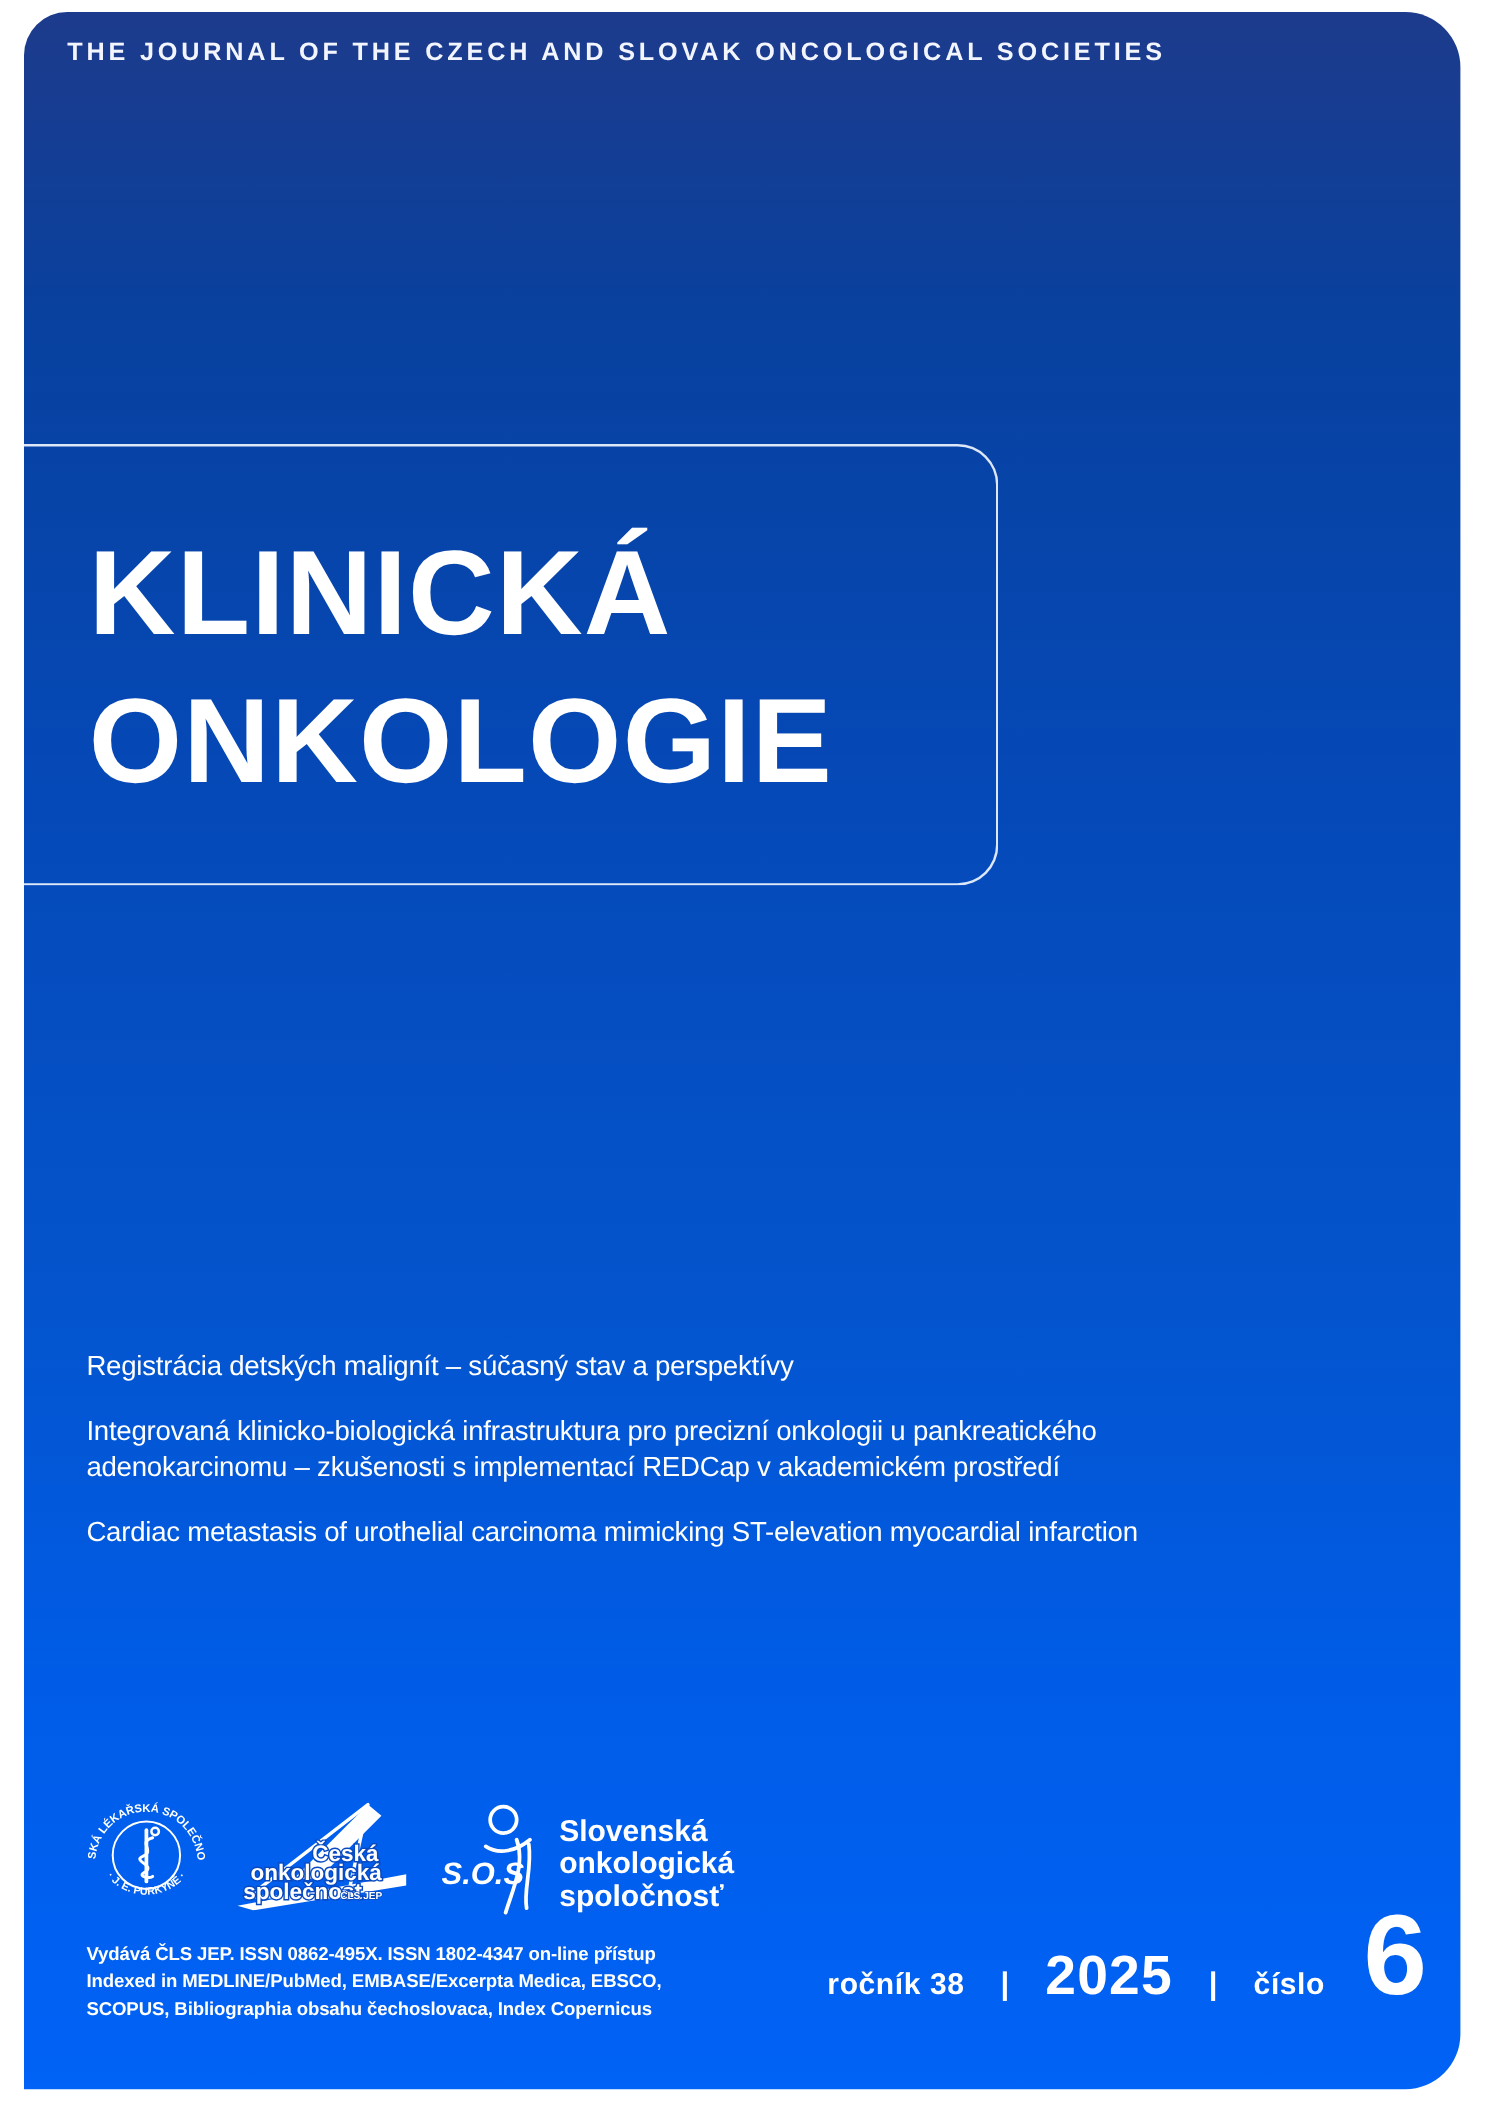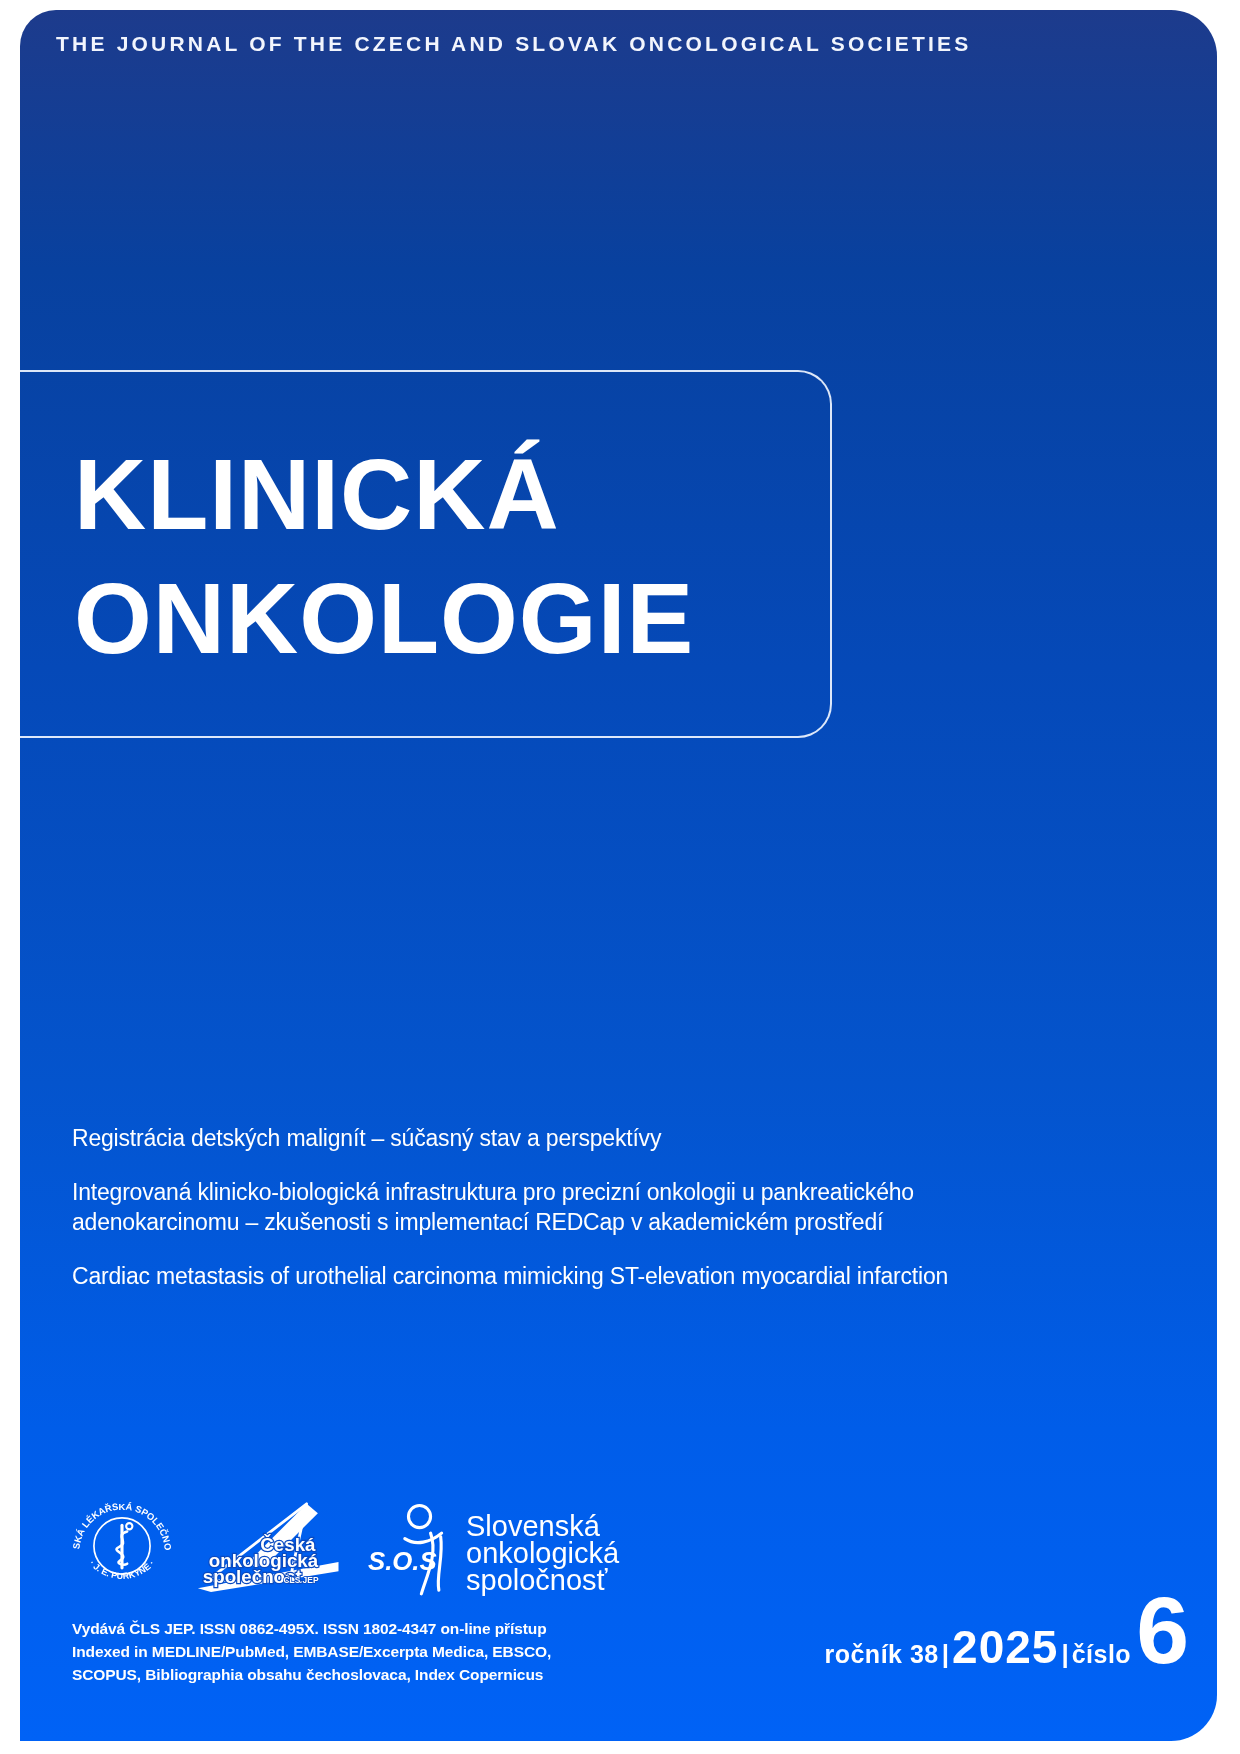--- a/index.html
+++ b/index.html
@@ -19,23 +19,23 @@
   .title-box{
     position:absolute;left:0;top:323px;width:812px;height:368px;box-sizing:border-box;
     border:2px solid rgba(240,246,255,.92);border-left:none;border-radius:0 34px 34px 0;margin-top:37px;
   }
   .title-text{padding:60px 0 0 54px;font-weight:700;font-size:100px;line-height:124px;letter-spacing:1px;}
   .contents{position:absolute;left:52px;top:1113px;width:1060px;}
   .contents-heading{font-size:26px;font-weight:400;line-height:30px;margin:0 0 17px 0;}
   .article{font-size:23px;font-weight:400;line-height:30px;letter-spacing:-0.2px;margin:0 0 24px 0;white-space:pre-line;}
   .logos{position:absolute;left:50px;top:1475px;display:flex;align-items:center;gap:22px;}
   .sos-wrap{display:flex;align-items:center;gap:6px;}
-  .sos-text{font-size:29px;line-height:27px;font-weight:400;margin-top:14px;}
+  .sos-text{font-size:25px;line-height:27px;font-weight:700;margin-top:14px;}
   .footer-left{position:absolute;left:52px;top:1607px;font-size:15.5px;font-weight:700;line-height:23px;letter-spacing:-0.1px;}
-  .footer-right{position:absolute;right:28px;top:1582px;display:flex;align-items:baseline;gap:3px;white-space:nowrap;}
+  .footer-right{position:absolute;right:28px;top:1582px;display:flex;align-items:baseline;gap:30px;white-space:nowrap;}
   .fr-label{font-size:25px;font-weight:700;letter-spacing:.5px;}
   .fr-sep{font-size:26px;font-weight:700;}
   .fr-year{font-size:46px;font-weight:700;letter-spacing:1px;}
   .fr-issue{font-size:95px;font-weight:700;line-height:.8;margin-left:2px;}
   svg text{font-family:"Liberation Sans","DejaVu Sans",sans-serif;}
 </style>
 </head>
 <body>
 
 <div class="page">

